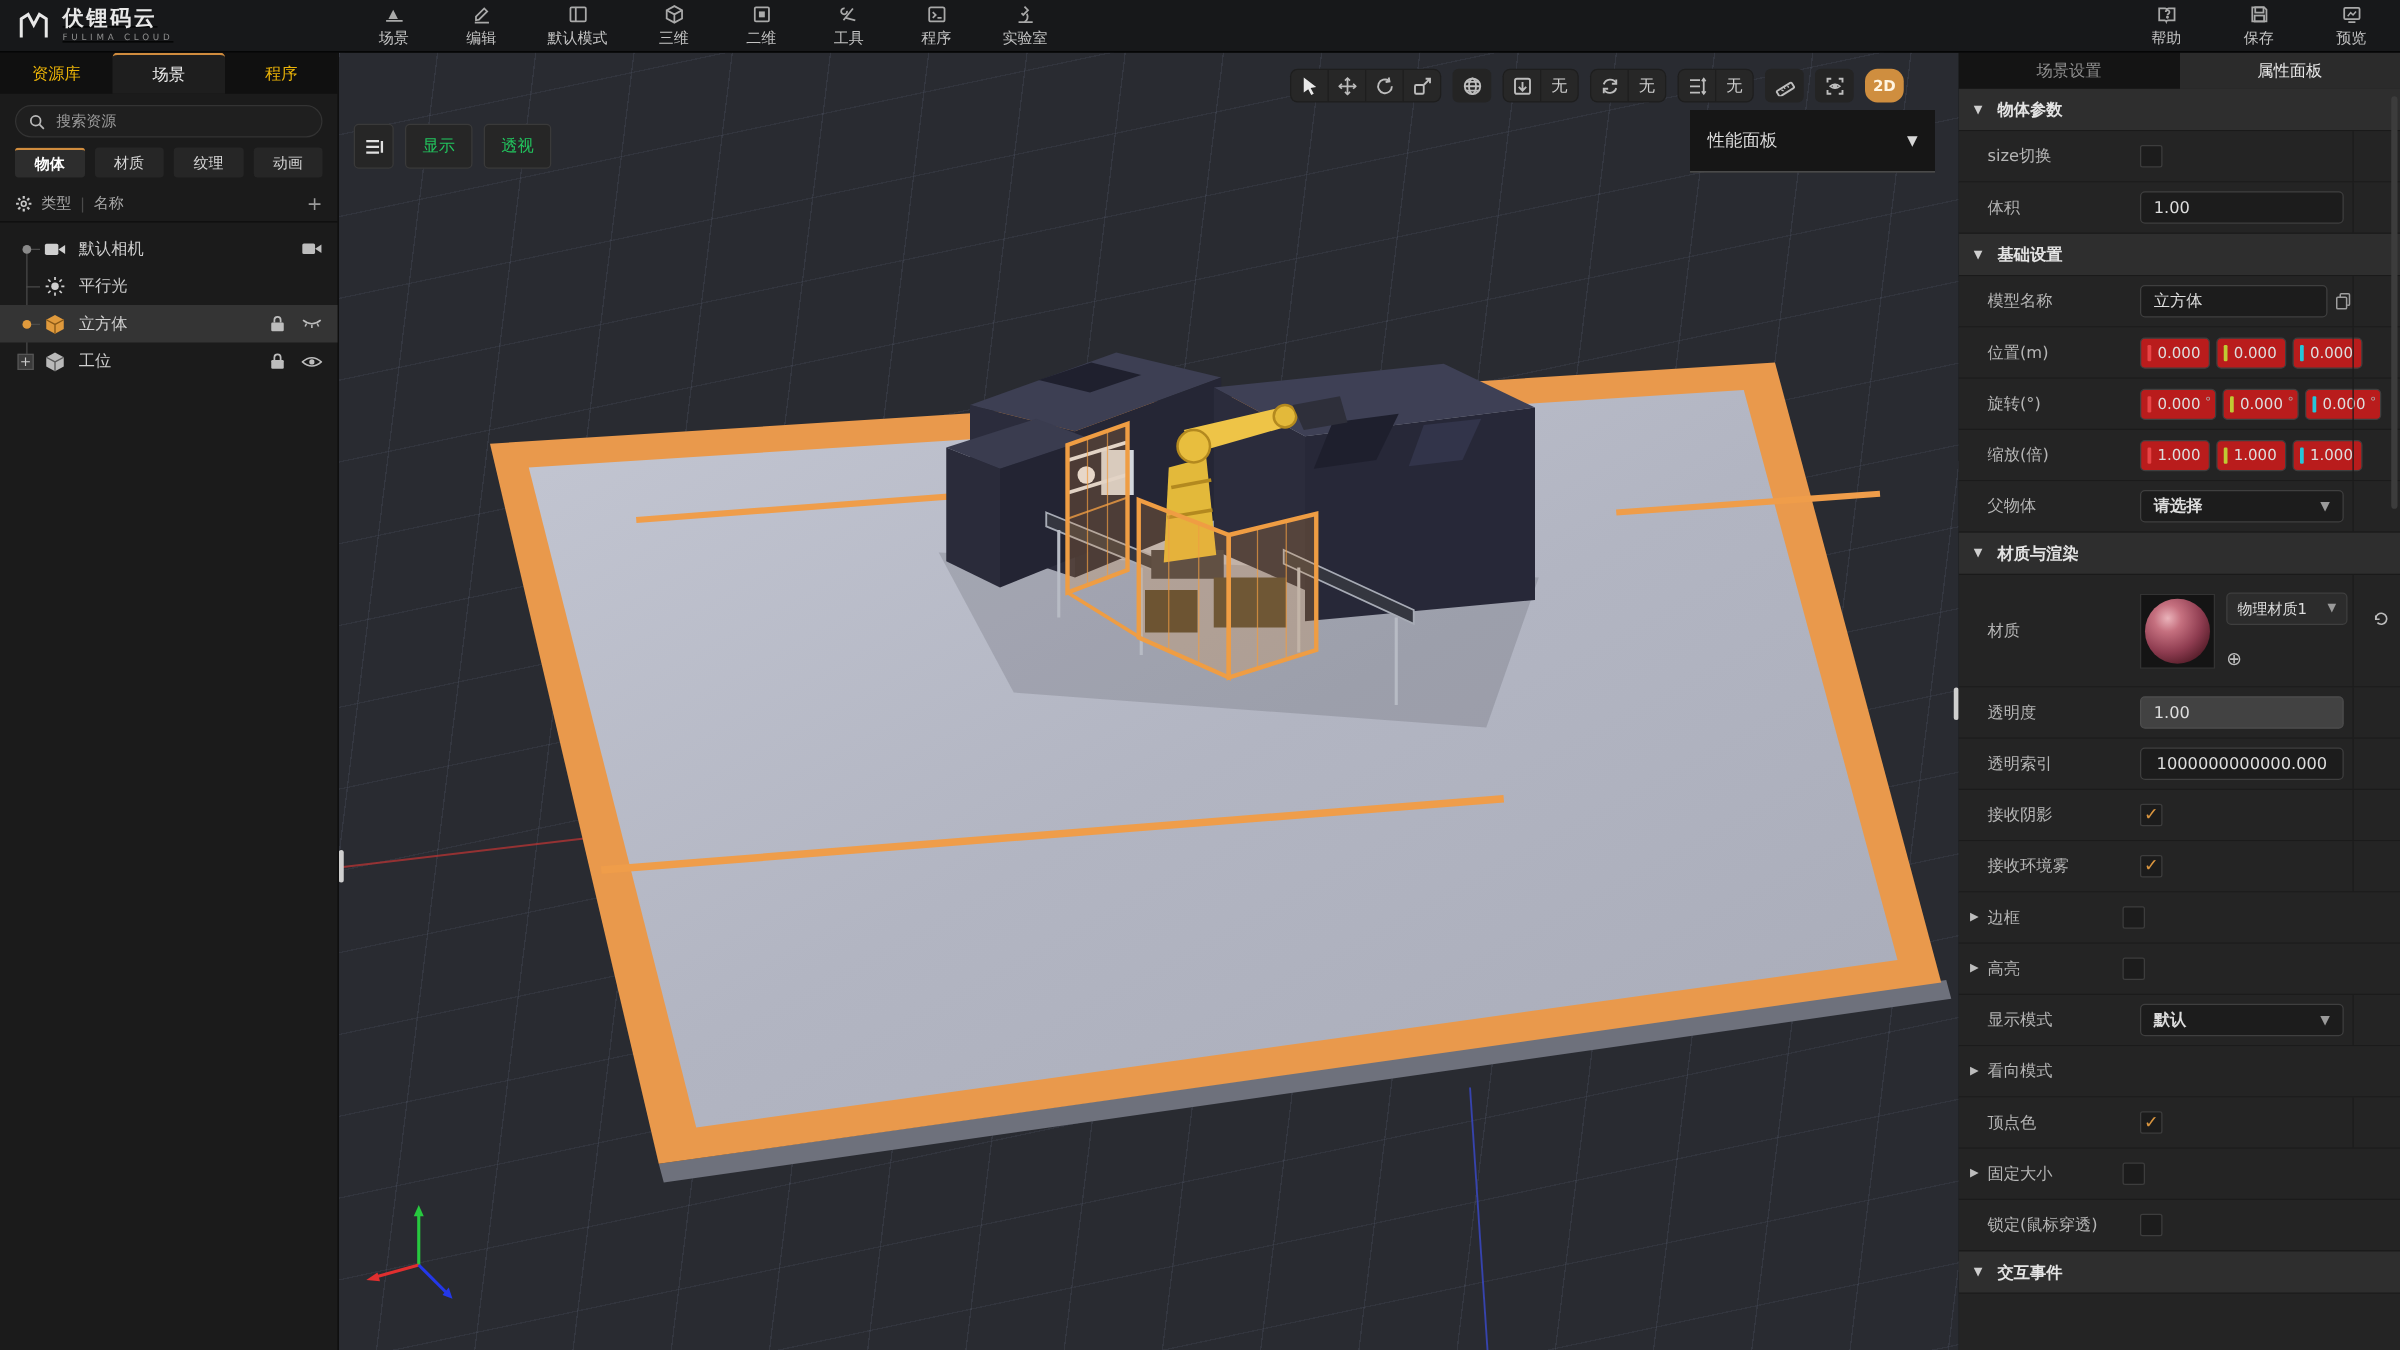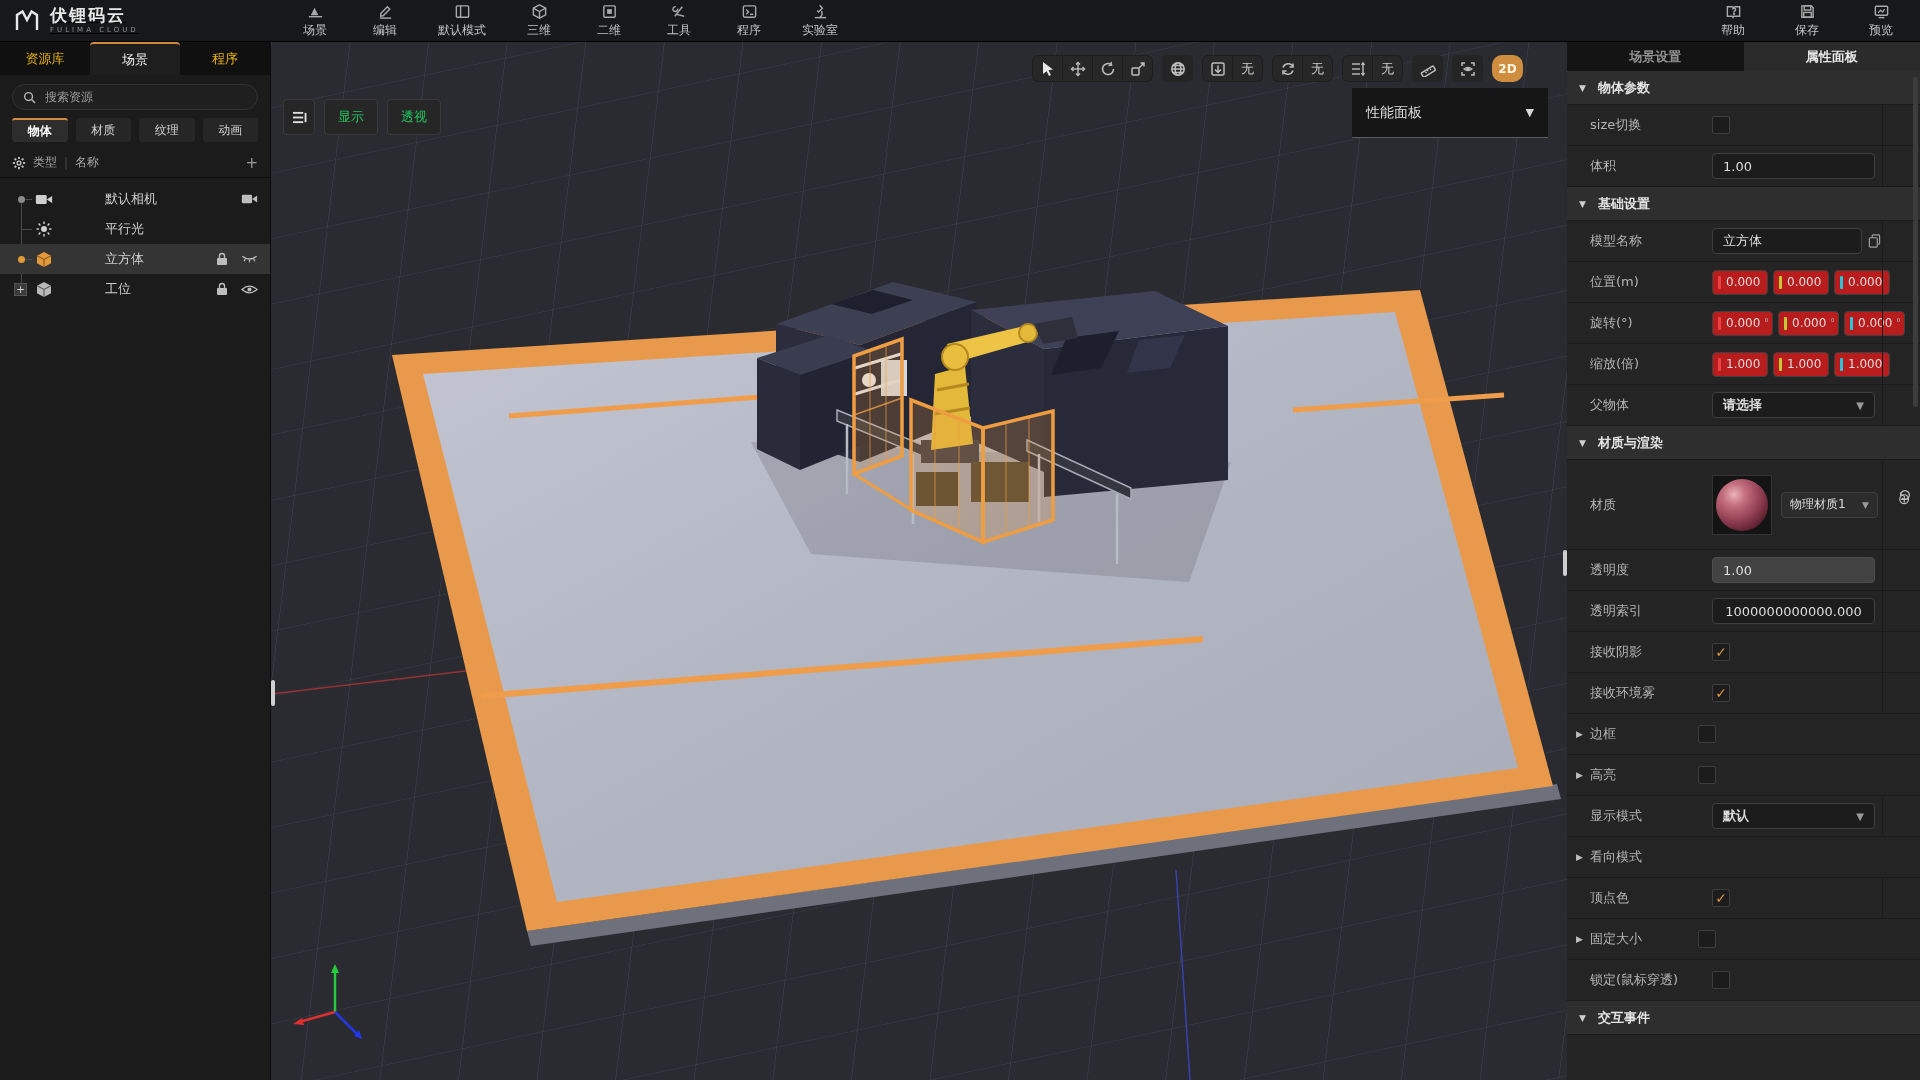--- a/index.html
+++ b/index.html
@@ -39,21 +39,21 @@
   .asset-tab { flex:1; height:24px; background:#262626; border-radius:3px; display:flex;
     align-items:center; justify-content:center; font-size:12px; color:#d5d5d5; cursor:pointer; }
   .asset-tab.active { background:#2d2d2d; border-top:2px solid #d08c3e; color:#fff; font-weight:bold; }
   .lp-filter { display:flex; align-items:center; gap:7px; height:30px; padding:0 12px;
     margin-top:6px; color:#a8a8a8; font-size:12px; border-bottom:1px solid #0e0e0e; }
   .lp-filter .divider { color:#4a4a4a; }
   .lp-filter .add { margin-left:auto; color:#9a9a9a; font-size:15px; cursor:pointer; }
   .lp-tree { position:relative; padding-top:6px; }
   .tree-vline { position:absolute; left:21px; top:21px; height:91px; width:1px; background:#4a4a4a; }
   .tree-row { position:relative; height:30px; display:flex; align-items:center;
-    padding-left:34px; color:#cfcfcf; font-size:13px; cursor:pointer;gap:42px; }
+    padding-left:34px; color:#cfcfcf; font-size:13px; cursor:pointer; }
   .tree-row.selected { background:#343434; }
   .tree-row .stub { position:absolute; left:21px; top:15px; width:11px; height:1px; background:#4a4a4a; }
   .tree-row .dot { position:absolute; left:18px; top:12px; width:7px; height:7px; border-radius:50%; }
   .tree-row .t-icon { width:20px; display:flex; justify-content:center; margin-right:9px; }
   .tree-row .right-icons { position:absolute; right:12px; display:flex; gap:13px; align-items:center; }
   .expander { position:absolute; left:14px; top:9px; width:13px; height:13px; background:#3a3a3a;
     border:1px solid #555; color:#ccc; font-size:11px; line-height:11px; text-align:center; cursor:pointer; }
 
   
   .viewport { position:absolute; left:271px; top:42px; width:1296px; height:1038px;
@@ -84,21 +84,21 @@
     border-bottom:1px solid #5c5c5c; z-index:5; cursor:pointer; }
   .perf-panel .caret { margin-left:auto; color:#d8d8d8; font-size:11px; }
   .edge-handle { position:absolute; width:4px; height:26px; background:#cfcfcf; border-radius:2px; z-index:6; }
   .gizmo { position:absolute; left:0px; bottom:14px; z-index:4; }
 
   
   .right-panel { position:absolute; right:0; top:42px; width:353px; bottom:0; background:#242424;
     z-index:20; display:flex; flex-direction:column; }
   .rp-tabs { display:flex; height:29px; }
   .rp-tab { flex:1; display:flex; align-items:center; justify-content:center; font-size:13px;
-    color:#8f8f8f; background:#141414; cursor:pointer;font-weight:bold; }
+    color:#8f8f8f; background:#141414; cursor:pointer; }
   .rp-tab.active { background:#2b2b2b; color:#e8e8e8; }
   .rp-body { flex:1; overflow:hidden; position:relative; }
   .rp-scrollbar { position:absolute; right:2px; top:6px; width:5px; height:330px;
     background:#3c3c3c; border-radius:3px; }
   .rp-sec { height:34px; display:flex; align-items:center; gap:9px; background:#2e2e2e;
     color:#e4e4e4; font-size:13px; font-weight:bold; padding-left:12px;
     border-bottom:1px solid #1a1a1a; cursor:pointer; }
   .rp-sec .caret { color:#cfcfcf; font-size:9px; width:10px; }
   .rp-row { position:relative; height:41px; display:flex; align-items:center; padding-left:23px;
     border-bottom:1px solid #1b1b1b; background:#242424; }
@@ -123,21 +123,21 @@
   .tri .unit { position:absolute; right:4px; top:6px; color:#aaa; font-size:10px; }
   .tri.with-unit input { width:61px; padding-right:12px; }
   .sel { width:163px; height:26px; background:#1c1c1c; border:1px solid #3f3f3f; border-radius:4px;
     color:#ddd; font-size:13px; display:flex; align-items:center; padding:0 10px; cursor:pointer; }
   .sel .caret { margin-left:auto; color:#9a9a9a; font-size:10px; }
   .rp-row.material { height:90px; }
   .mat-tile { width:60px; height:60px; background:#141414; border:1px solid #333; display:flex;
     align-items:center; justify-content:center; }
   .mat-sphere { width:52px; height:52px; border-radius:50%;
     background:radial-gradient(circle at 35% 30%, #eab3ba 0%, #c5707f 22%, #8e3c50 55%, #4a1722 85%, #2a0c12 100%); }
-  .mat-right { display:flex; gap:20px; margin-left:9px; }
+  .mat-right { display:flex; flex-direction:column; gap:20px; margin-left:9px; }
   .mat-sel { width:97px; height:26px; background:#2c2c2c; border:1px solid #3f3f3f; border-radius:4px;
     color:#ddd; font-size:12px; display:flex; align-items:center; padding:0 8px; cursor:pointer; }
   .mat-sel .caret { margin-left:auto; color:#9a9a9a; font-size:9px; }
   .plus-circle { color:#bdbdbd; font-size:15px; line-height:1; cursor:pointer; }
   .mat-refresh { position:absolute; right:8px; top:28px; cursor:pointer; }
   .copy-icon { margin-left:6px; cursor:pointer; }
   .icon-svg { stroke:#b9b9b9; fill:none; stroke-width:1.5; }
 </style>
 </head>
 <body>

